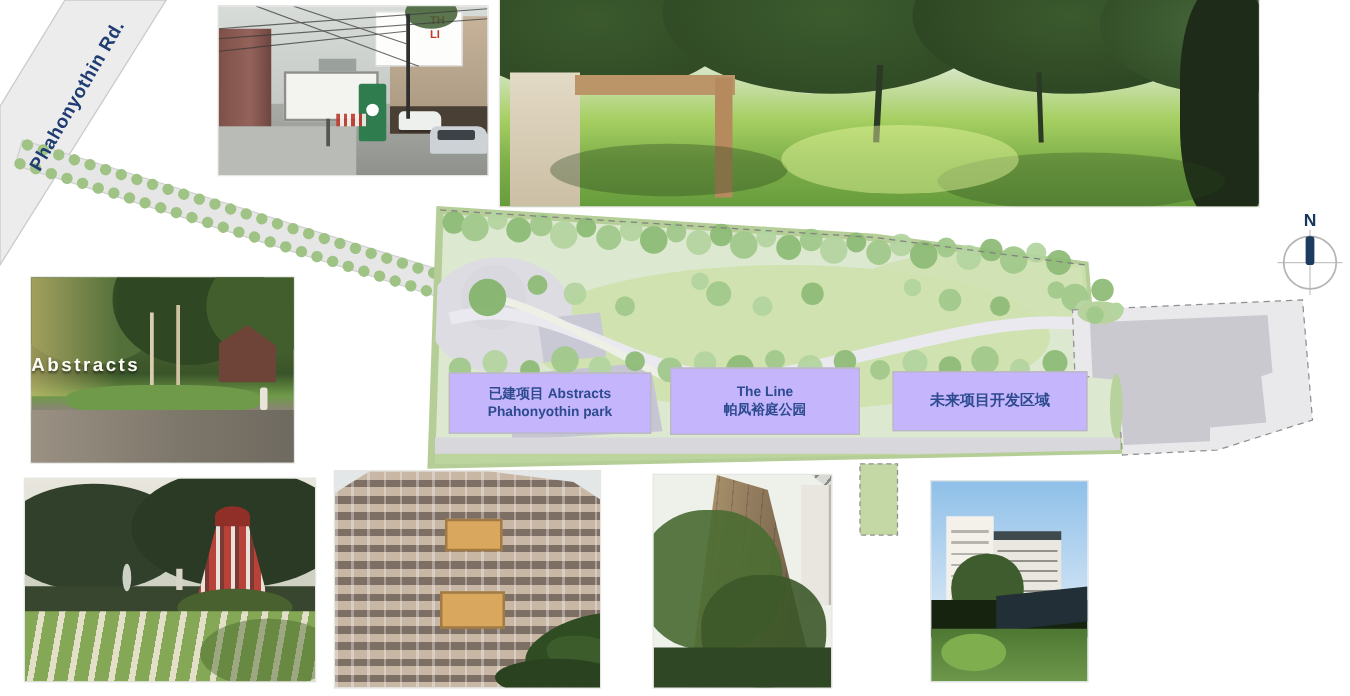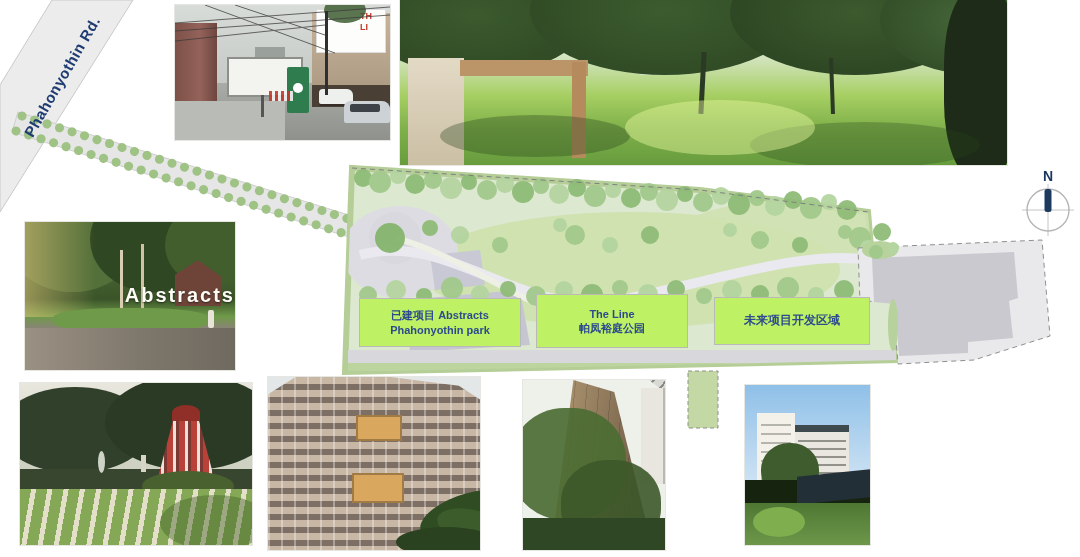--- a/index.html
+++ b/index.html
@@ -1,29 +1,29 @@
 <!DOCTYPE html>
 <html><head>
 <meta charset="utf-8">
 <style>
   html,body{margin:0;padding:0;background:#fff;}
   #canvas{position:relative;width:1080px;height:557px;background:#fff;overflow:hidden;
           font-family:"Liberation Sans", sans-serif;}
   .a{position:absolute;}
   .photo{position:absolute;overflow:hidden;background:#dde0da;box-shadow:0 0 0 1px #e6e6e2;}
-  .plan-label{position:absolute;background:#bef264;border:1px solid #b9b9b9;
+  .plan-label{position:absolute;background:#c4b5fd;border:1px solid #b9b9b9;
       display:flex;flex-direction:column;align-items:center;justify-content:center;
       color:#2d4b8e;font-weight:700;font-size:11px;line-height:1.3;text-align:center;z-index:6;}
   .plan-label.bare{background:transparent;border:none;font-size:12.5px;}
   .road-label{position:absolute;left:-24px;top:68px;width:172px;text-align:center;
       transform:rotate(-60deg);color:#1f3c72;font-weight:700;font-size:15px;z-index:5;letter-spacing:.5px;}
   .north-label{position:absolute;left:1041px;top:168px;width:14px;text-align:center;
       color:#17375e;font-weight:700;font-size:14px;z-index:6;}
-  .sign-abstracts{position:absolute;left:0;right:0;top:62px;text-align:right;color:#fdfdf6;
-      font-weight:700;font-size:20px;letter-spacing:2px;text-shadow:0 1px 2px rgba(0,0,0,.55);}
+  .sign-abstracts{position:absolute;left:0;right:0;top:62px;text-align:left;color:#fdfdf6;
+      font-weight:700;font-size:15px;letter-spacing:2px;text-shadow:0 1px 2px rgba(0,0,0,.55);}
   .redsign-text{color:#c0392b;font-weight:700;font-size:9px;line-height:1.05;text-align:left;padding:2px 0 0 3px;}
 </style>
 </head>
 <body>
 
 <div id="canvas">
 
   <svg class="a" style="left:0;top:0;z-index:1;" width="1080" height="557" viewBox="0 0 1080 557">
     <defs>
       <clipPath id="planClip">
@@ -143,21 +143,21 @@
 
   <div class="photo" style="left:175px;top:5px;width:215px;height:135px;background:linear-gradient(#d8dcd8,#c5c9c6 60%,#b7bab6);">
     <div class="a" style="left:0;top:78px;width:215px;height:57px;background:linear-gradient(#a9aba7,#8f918d);"></div>
     <div class="a" style="left:0;top:96px;width:110px;height:39px;background:#b9bcb6;"></div>
     <div class="a" style="left:0;top:18px;width:42px;height:78px;background:linear-gradient(90deg,#7d5148,#94625a 60%,#6d463f);"></div>
     <div class="a" style="left:80px;top:42px;width:30px;height:40px;background:#9aa09b;"></div>
     <div class="a" style="left:52px;top:52px;width:72px;height:36px;background:#f3f3f0;border:2px solid #8e8e8a;"></div>
     <div class="a" style="left:86px;top:90px;width:3px;height:22px;background:#555;"></div>
     <div class="a" style="right:0;top:8px;width:78px;height:94px;background:linear-gradient(#c6b39a,#a8957e);"></div>
     <div class="a" style="right:0;top:80px;width:78px;height:22px;background:#4a3f35;"></div>
-    <div class="a" style="right:4px;top:4px;width:28px;height:42px;background:#fdfdfb;border:1px solid #ddd;padding-left:40px;">
+    <div class="a" style="right:20px;top:4px;width:28px;height:42px;background:#fdfdfb;border:1px solid #ddd;padding-left:40px;">
       <div class="redsign-text">TH</div>
       <div class="redsign-text">LI</div>
     </div>
     <div class="a" style="right:24px;top:-8px;width:42px;height:26px;background:#3f5d33;border-radius:50%;opacity:.85;"></div>
     <div class="a" style="left:112px;top:62px;width:22px;height:46px;background:#2f7d4e;border-radius:2px;">
       <div class="a" style="left:6px;top:16px;width:10px;height:10px;background:#fff;border-radius:50%;"></div>
     </div>
     <div class="a" style="left:144px;top:84px;width:34px;height:15px;background:#eef0ee;border-radius:4px 6px 2px 2px;box-shadow:0 2px 0 rgba(0,0,0,.25);"></div>
     <div class="a" style="right:0;top:96px;width:46px;height:22px;background:#cdd2d6;border-radius:6px 8px 2px 2px;">
       <div class="a" style="left:6px;top:3px;width:30px;height:8px;background:#3c4248;border-radius:2px;"></div>

